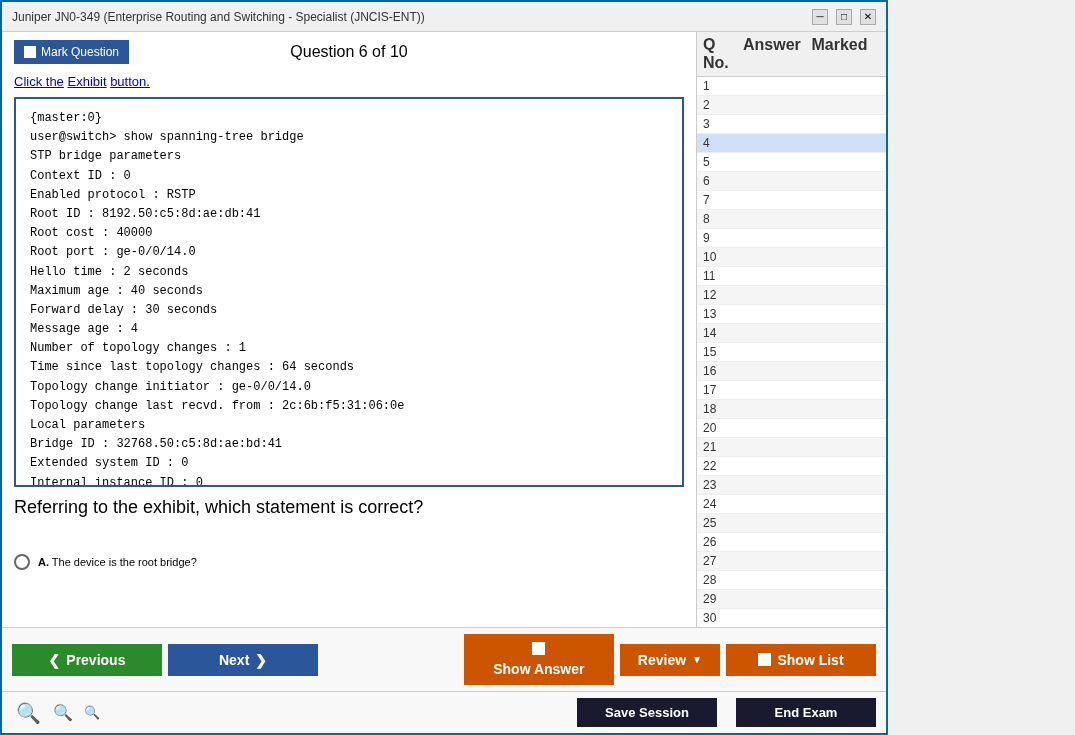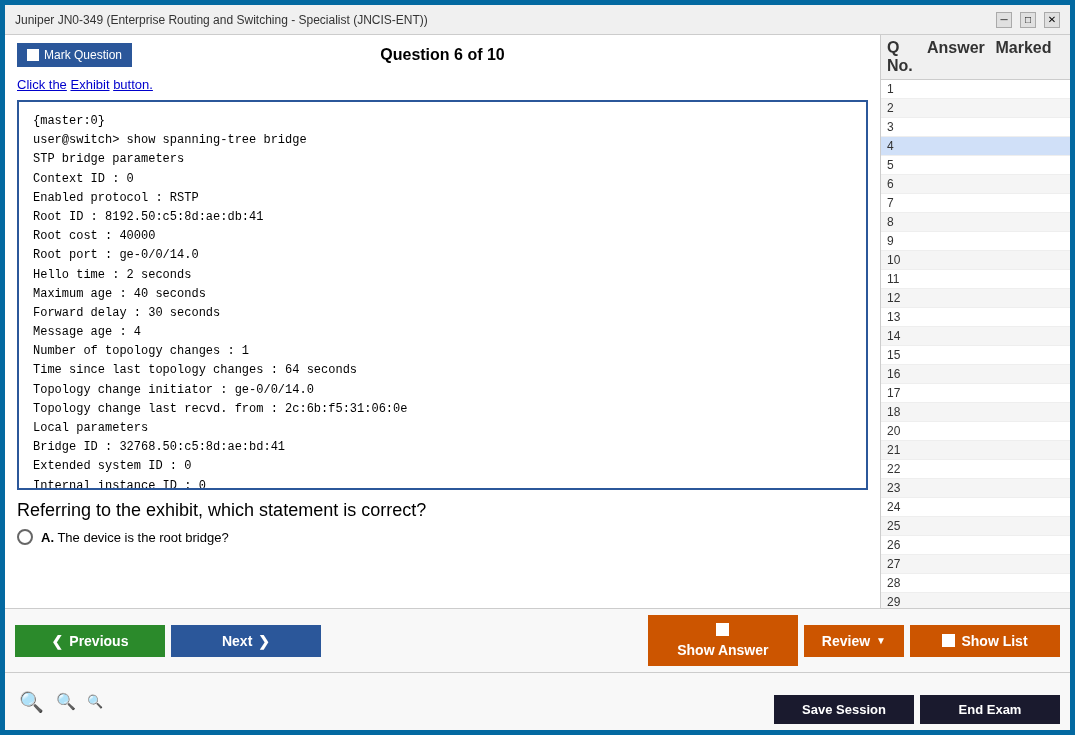--- a/index.html
+++ b/index.html
@@ -5,24 +5,24 @@
     * { box-sizing: border-box; margin: 0; padding: 0; }
     body {
       font-family: 'Segoe UI', Arial, sans-serif;
       font-size: 13px;
       background: #f0f0f0;
       width: 1075px;
       height: 735px;
       overflow: hidden;
     }
     .window {
-      width: 1075px;
+      width: 888px;
       height: 735px;
       background: #fff;
-      border: 5px solid #0369a1;
+      border: 2px solid #0369a1;
       display: flex;
       flex-direction: column;
     }
     .title-bar {
       background: #f0f0f0;
       border-bottom: 1px solid #ccc;
       padding: 5px 10px;
       display: flex;
       align-items: center;
       justify-content: space-between;
@@ -80,21 +80,21 @@
       width: 12px;
       height: 12px;
       background: #fff;
       display: inline-block;
     }
     .question-title {
       position: absolute;
       left: 50%;
       transform: translateX(-50%);
       font-size: 16px;
-      font-weight: bold;
+      font-weight: normal;
       color: #000;
     }
     .exhibit-text {
       font-size: 13px;
       color: #000;
       margin-bottom: 8px;
     }
     .exhibit-text span {
       color: #0000cc;
       text-decoration: underline;
@@ -114,22 +114,23 @@
     }
     .question-text {
       font-size: 18px;
       color: #000;
       margin-bottom: 8px;
     }
     .answer-option {
       display: flex;
       align-items: center;
       gap: 8px;
-      font-size: 13px;
+      font-size: 11px;
       color: #000;
+      margin-top: 28px;
     }
     .radio-circle {
       width: 16px;
       height: 16px;
       border-radius: 50%;
       border: 2px solid #666;
       display: inline-block;
       flex-shrink: 0;
     }
     .right-panel {
@@ -549,18 +550,18 @@
       <span>Show List</span>
     </button>
   </div>
 
   <div class="bottom-extra">
     <div class="zoom-controls">
       <button class="zoom-btn" style="font-size:20px;">🔍</button>
       <button class="zoom-btn" style="font-size:16px;">🔍</button>
       <button class="zoom-btn" style="font-size:13px;">🔍</button>
     </div>
-    <div style="display:flex;gap:6px;margin-top:16px;">
+    <div style="display:flex;gap:19px;">
       <button class="btn-save">Save Session</button>
       <button class="btn-end">End Exam</button>
     </div>
   </div>
 </div>
 
 </body></html>

